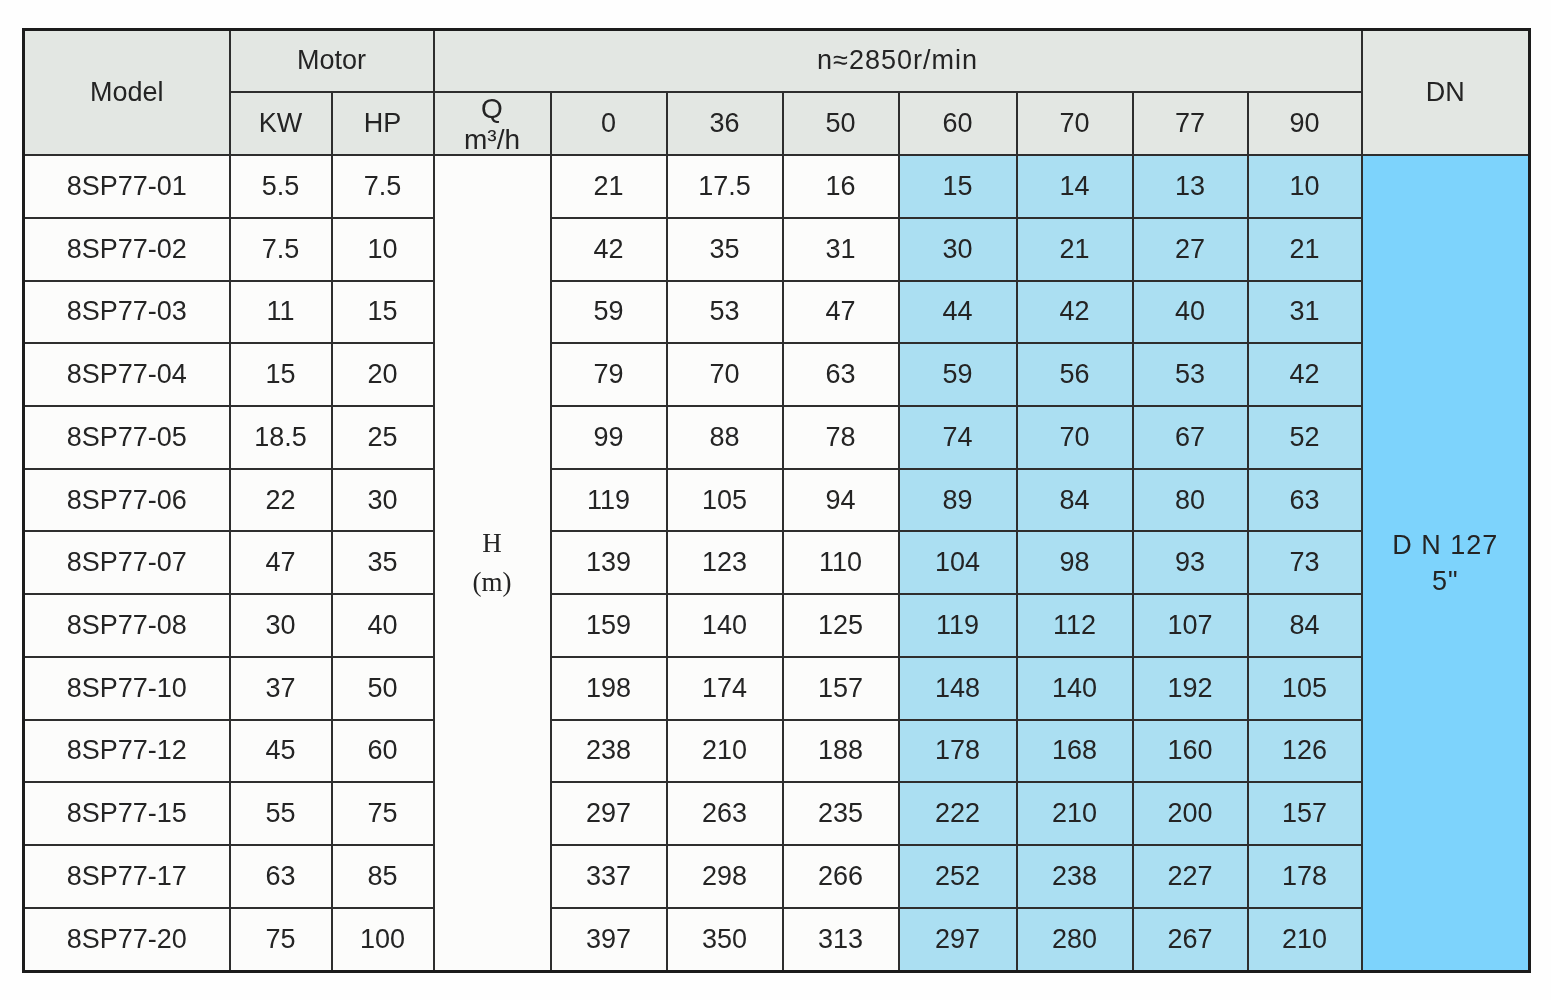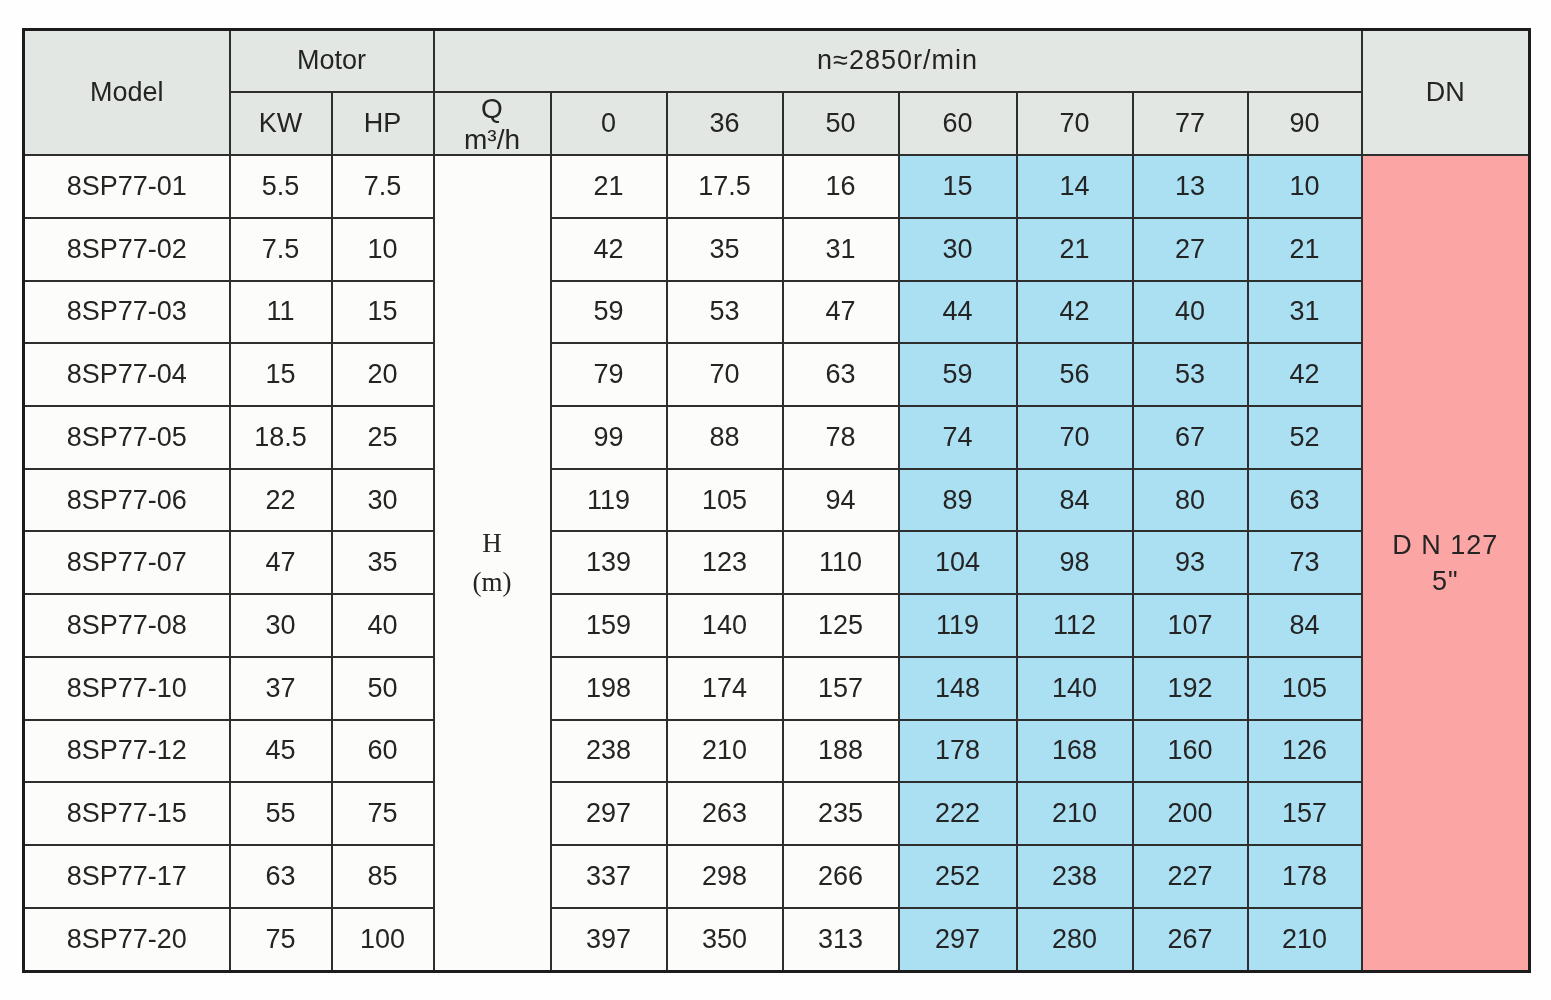--- a/index.html
+++ b/index.html
@@ -11,21 +11,21 @@
   .spec th,.spec td{border:2px solid #2e2e2e;text-align:center;vertical-align:middle;
         padding:0;font-weight:normal;color:#242424;font-size:27px;}
   .spec thead th{background:#e3e7e3;}
   .speed{font-size:28px;letter-spacing:1px;}
   .qcell div.sym{font-size:28px;line-height:1.15;}
   .qcell div.unit{font-size:28px;line-height:1.05;}
   .hl{background:#abdff2;color:#24404f;}
   .hcell{font-family:"Liberation Serif","DejaVu Serif",serif;font-size:32px;
         background:#fcfcfb;color:#1e1e1e;}
   .hcell div{line-height:1.45;}
-  .dncell{font-size:29px;background:#fca5a5;}
+  .dncell{font-size:29px;background:#7dd3fc;}
   .dncell div{line-height:1.35;letter-spacing:1px;}
   .hrow1{height:62px;}
   .hrow2{height:62px;}
 </style>
 </head>
 <body>
 
 <div class="page">
 <table class="spec">
   <colgroup>

